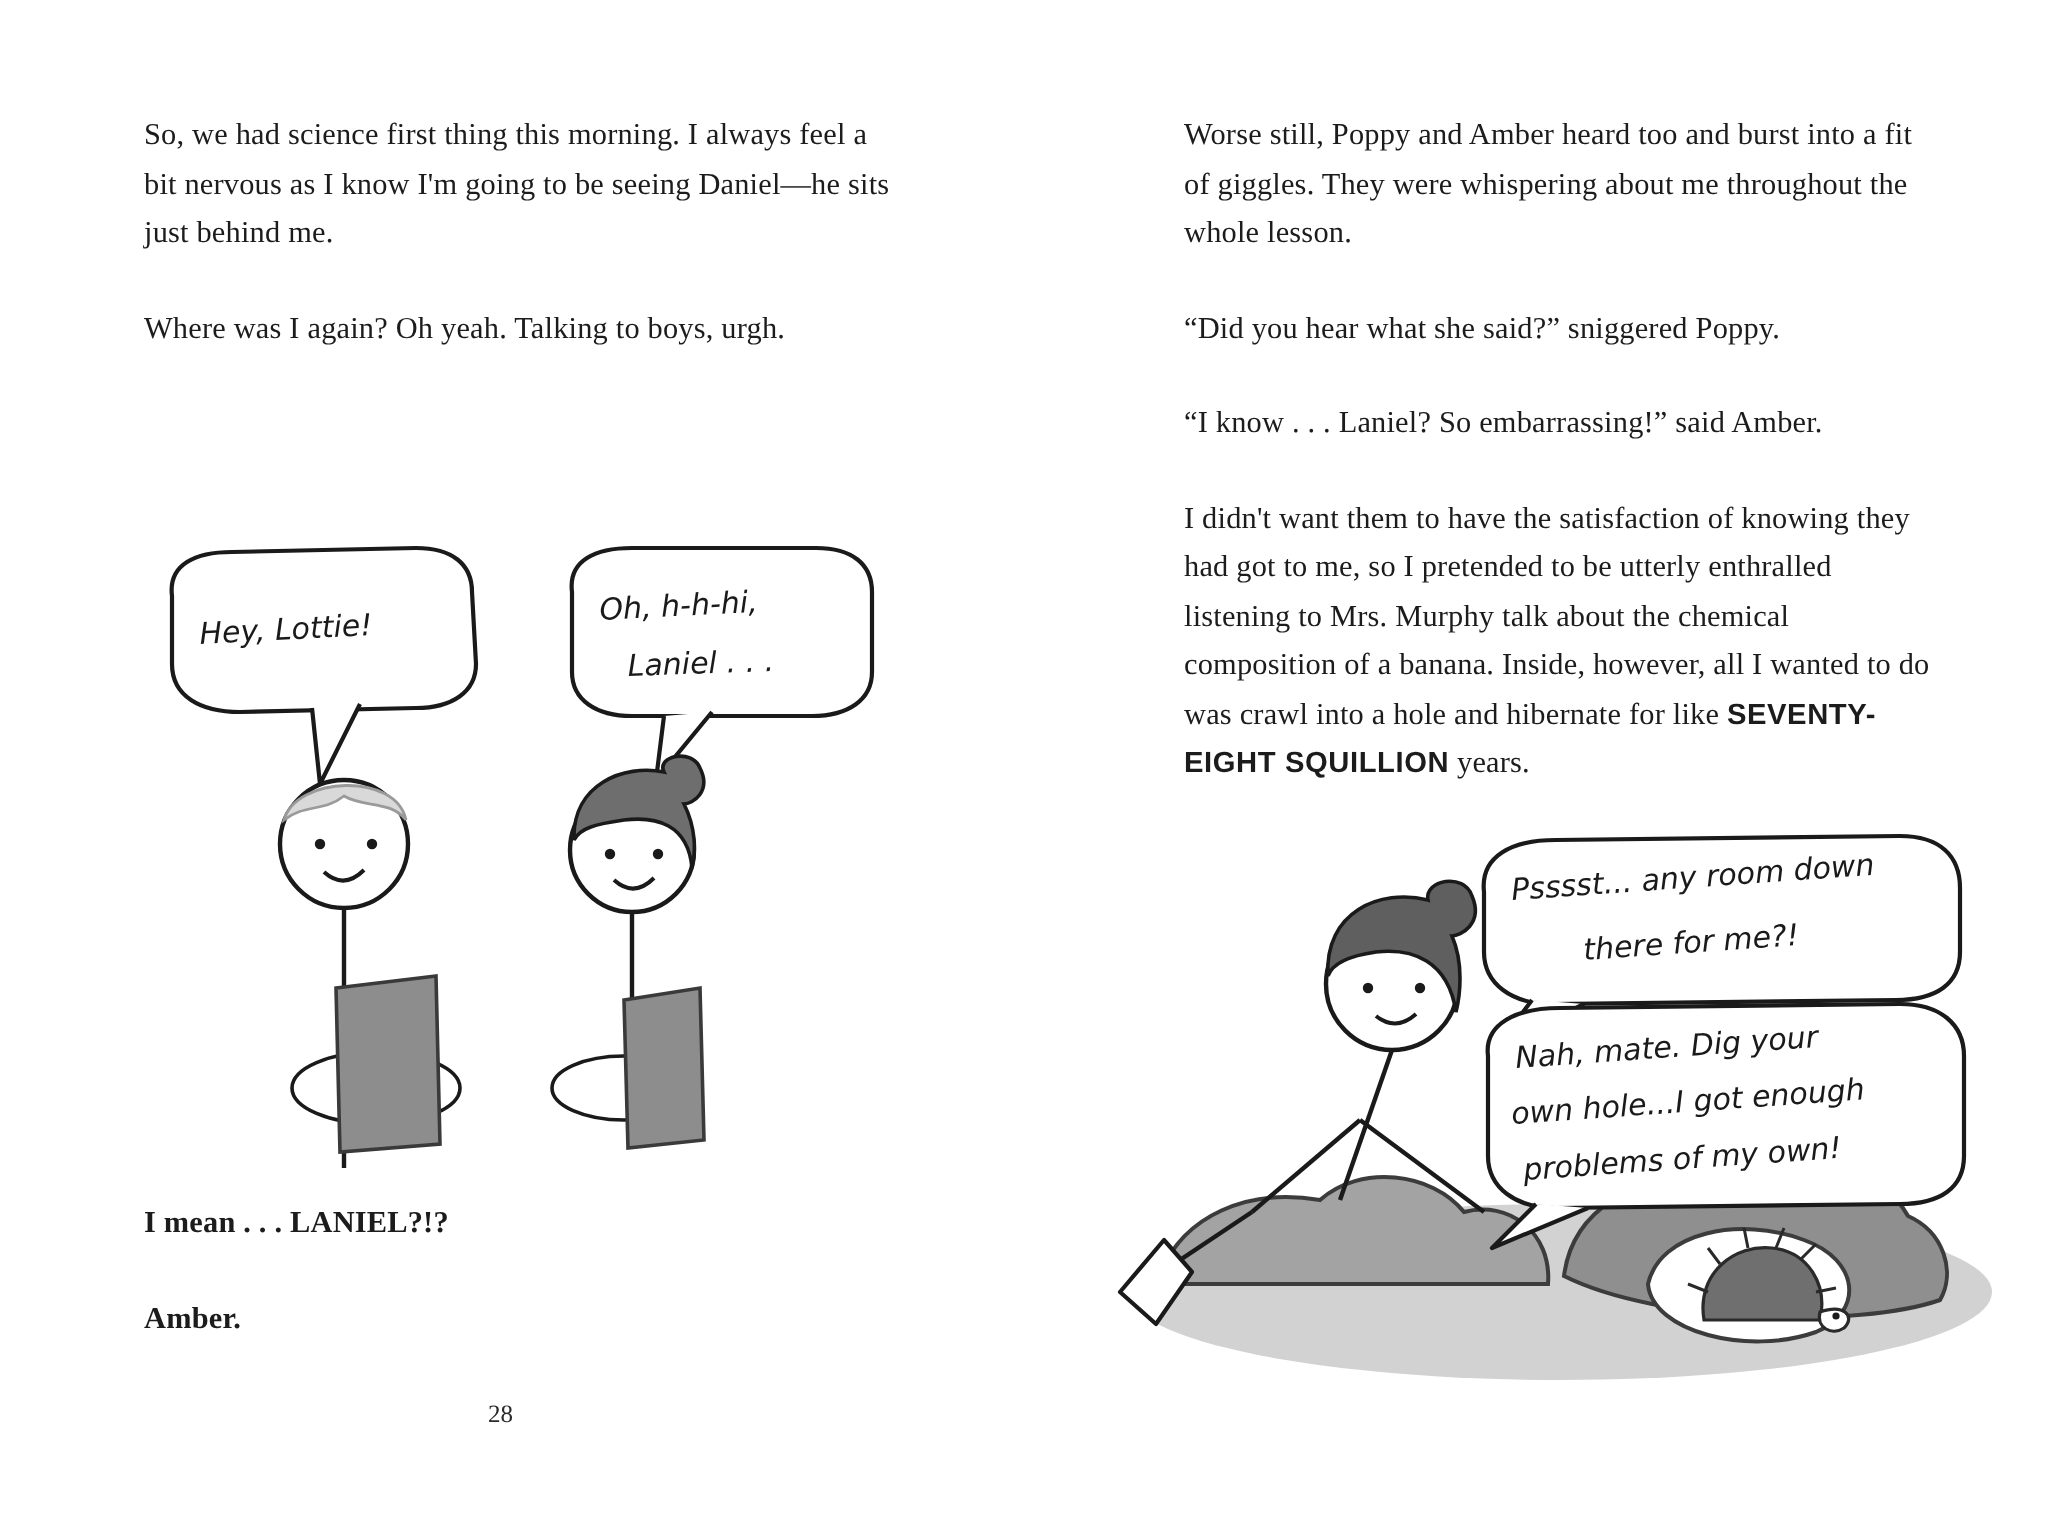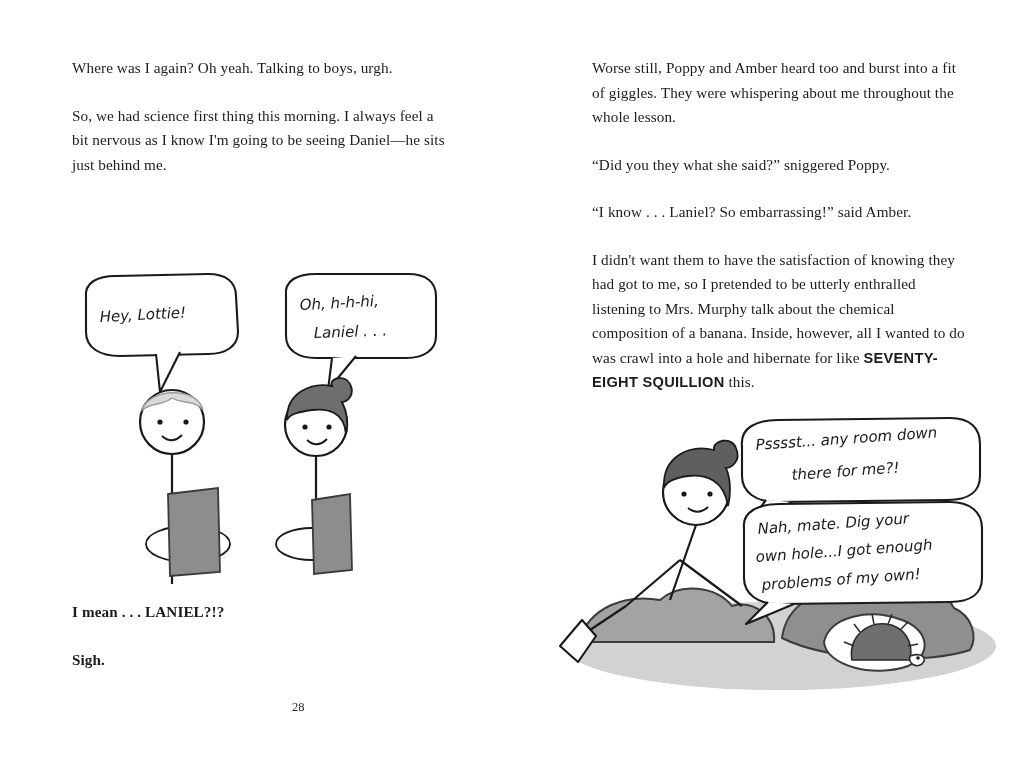--- a/index.html
+++ b/index.html
@@ -44,21 +44,20 @@
     font-weight: bold;
     font-size: 14.6px;
     letter-spacing: 0.3px;
   }
   .page-number {
     position: absolute;
     left: 244px;
     top: 700px;
     font-size: 12.5px;
     color: #2a2a2a;
-    margin-left: 48px;
   }
   .art {
     position: absolute;
     overflow: visible;
   }
   #art-left {
     left: 60px;
     top: 262px;
     width: 400px;
     height: 330px;
@@ -76,22 +75,22 @@
   svg text {
     fill: #1a1a1a;
   }
 </style>
 </head>
 <body>
 
 <div class="page">
 
   <div class="col-left">
+    <p class="para">So, we had science first thing this morning. I always feel a bit nervous as I know I'm going to be seeing Daniel—he sits just behind me.</p>
     <p class="para">Where was I again? Oh yeah. Talking to boys, urgh.</p>
-    <p class="para">So, we had science first thing this morning. I always feel a bit nervous as I know I'm going to be seeing Daniel—he sits just behind me.</p>
   </div>
 
   <div class="art" id="art-left">
     <svg width="400" height="330" viewBox="0 0 400 330" xmlns="http://www.w3.org/2000/svg">
 
       <g>
         <path d="M26 36 C24 20, 38 14, 56 14 L148 12 C166 12, 176 20, 176 34 L178 70 C178 84, 166 92, 148 92 L60 94 C40 94, 26 86, 26 70 Z" fill="#ffffff" stroke="#1a1a1a" stroke-width="2.1" stroke-linejoin="round"></path>
         <path d="M96 92 L100 130 L120 90" fill="#ffffff" stroke="#1a1a1a" stroke-width="2.1" stroke-linejoin="round"></path>
         <text x="40" y="60" class="handwriting" font-size="19" font-style="italic" transform="rotate(-3 40 60)">Hey, Lottie!</text>
       </g>
@@ -122,33 +121,33 @@
         <path d="M247 178 q10 9 20 -1" fill="none" stroke="#1a1a1a" stroke-width="2"></path>
         <line x1="256" y1="194" x2="256" y2="308" stroke="#1a1a1a" stroke-width="2.2"></line>
         <ellipse cx="252" cy="282" rx="36" ry="16" fill="none" stroke="#1a1a1a" stroke-width="1.8"></ellipse>
         <path d="M252 238 L290 232 L292 308 L254 312 Z" fill="#8d8d8d" stroke="#3a3a3a" stroke-width="1.8"></path>
       </g>
     </svg>
   </div>
 
   <div style="position:absolute; left:72px; top:600px; width:380px;font-weight:bold;">
     <p class="para">I mean . . . LANIEL?!?</p>
-    <p class="para">Sigh.</p>
+    <p class="para">Amber.</p>
   </div>
 
   <div class="page-number">28</div>
 
   <div class="col-right">
     <p class="para">Worse still, Poppy and Amber heard too and burst into a fit of giggles. They were whispering about me throughout the whole lesson.</p>
-    <p class="para">“Did you they what she said?” sniggered Poppy.</p>
+    <p class="para">“Did you hear what she said?” sniggered Poppy.</p>
     <p class="para">
       <span>“I know . . . </span><span class="italic">Laniel?</span><span> So embarrassing!” said Amber.</span>
     </p>
     <p class="para">
-      <span>I didn't want them to have the satisfaction of knowing they had got to me, so I pretended to be utterly enthralled listening to Mrs. Murphy talk about the chemical composition of a banana. Inside, however, all I wanted to do was crawl into a hole and hibernate for like </span><span class="caps-bold">SEVENTY-EIGHT SQUILLION</span><span> this.</span>
+      <span>I didn't want them to have the satisfaction of knowing they had got to me, so I pretended to be utterly enthralled listening to Mrs. Murphy talk about the chemical composition of a banana. Inside, however, all I wanted to do was crawl into a hole and hibernate for like </span><span class="caps-bold">SEVENTY-EIGHT SQUILLION</span><span> years.</span>
     </p>
   </div>
 
   <div class="art" id="art-right">
     <svg width="470" height="285" viewBox="0 0 470 285" xmlns="http://www.w3.org/2000/svg">
 
       <ellipse cx="250" cy="236" rx="216" ry="44" fill="#d2d2d2"></ellipse>
 
       <path d="M48 232 C60 196, 96 184, 130 190 C150 172, 186 176, 202 196 C224 190, 246 206, 244 232 Z" fill="#a3a3a3" stroke="#3c3c3c" stroke-width="2"></path>
 

